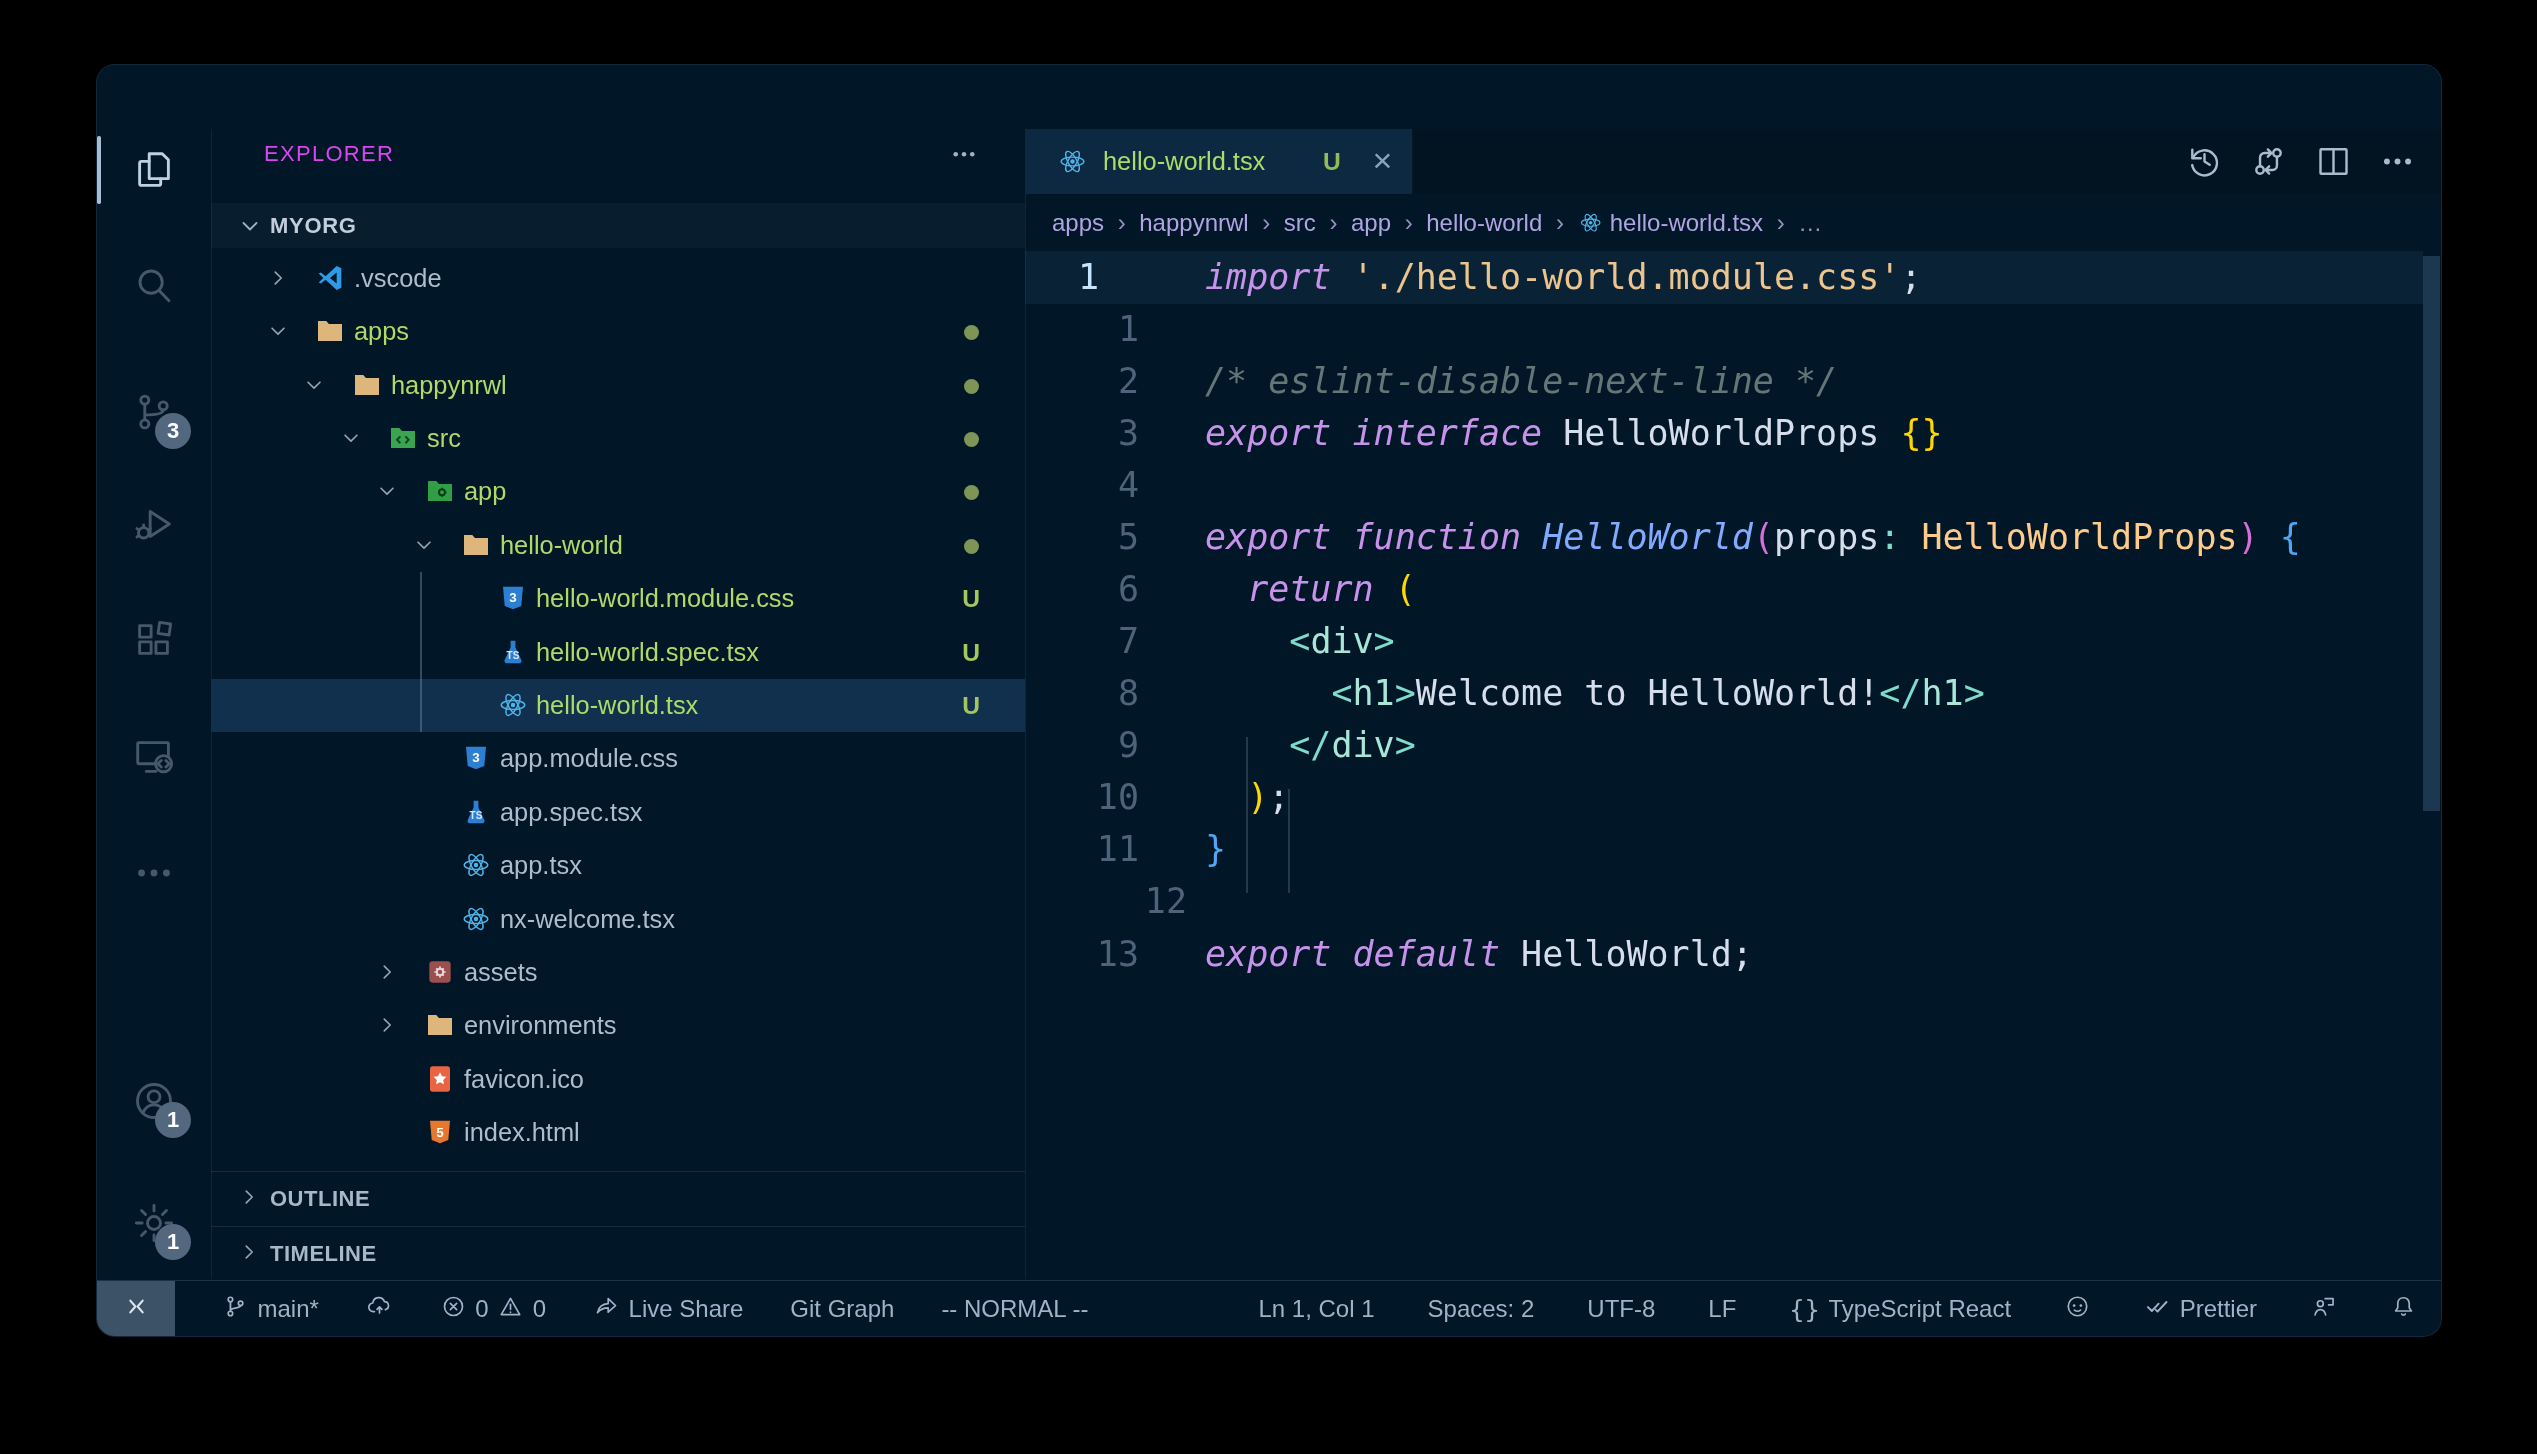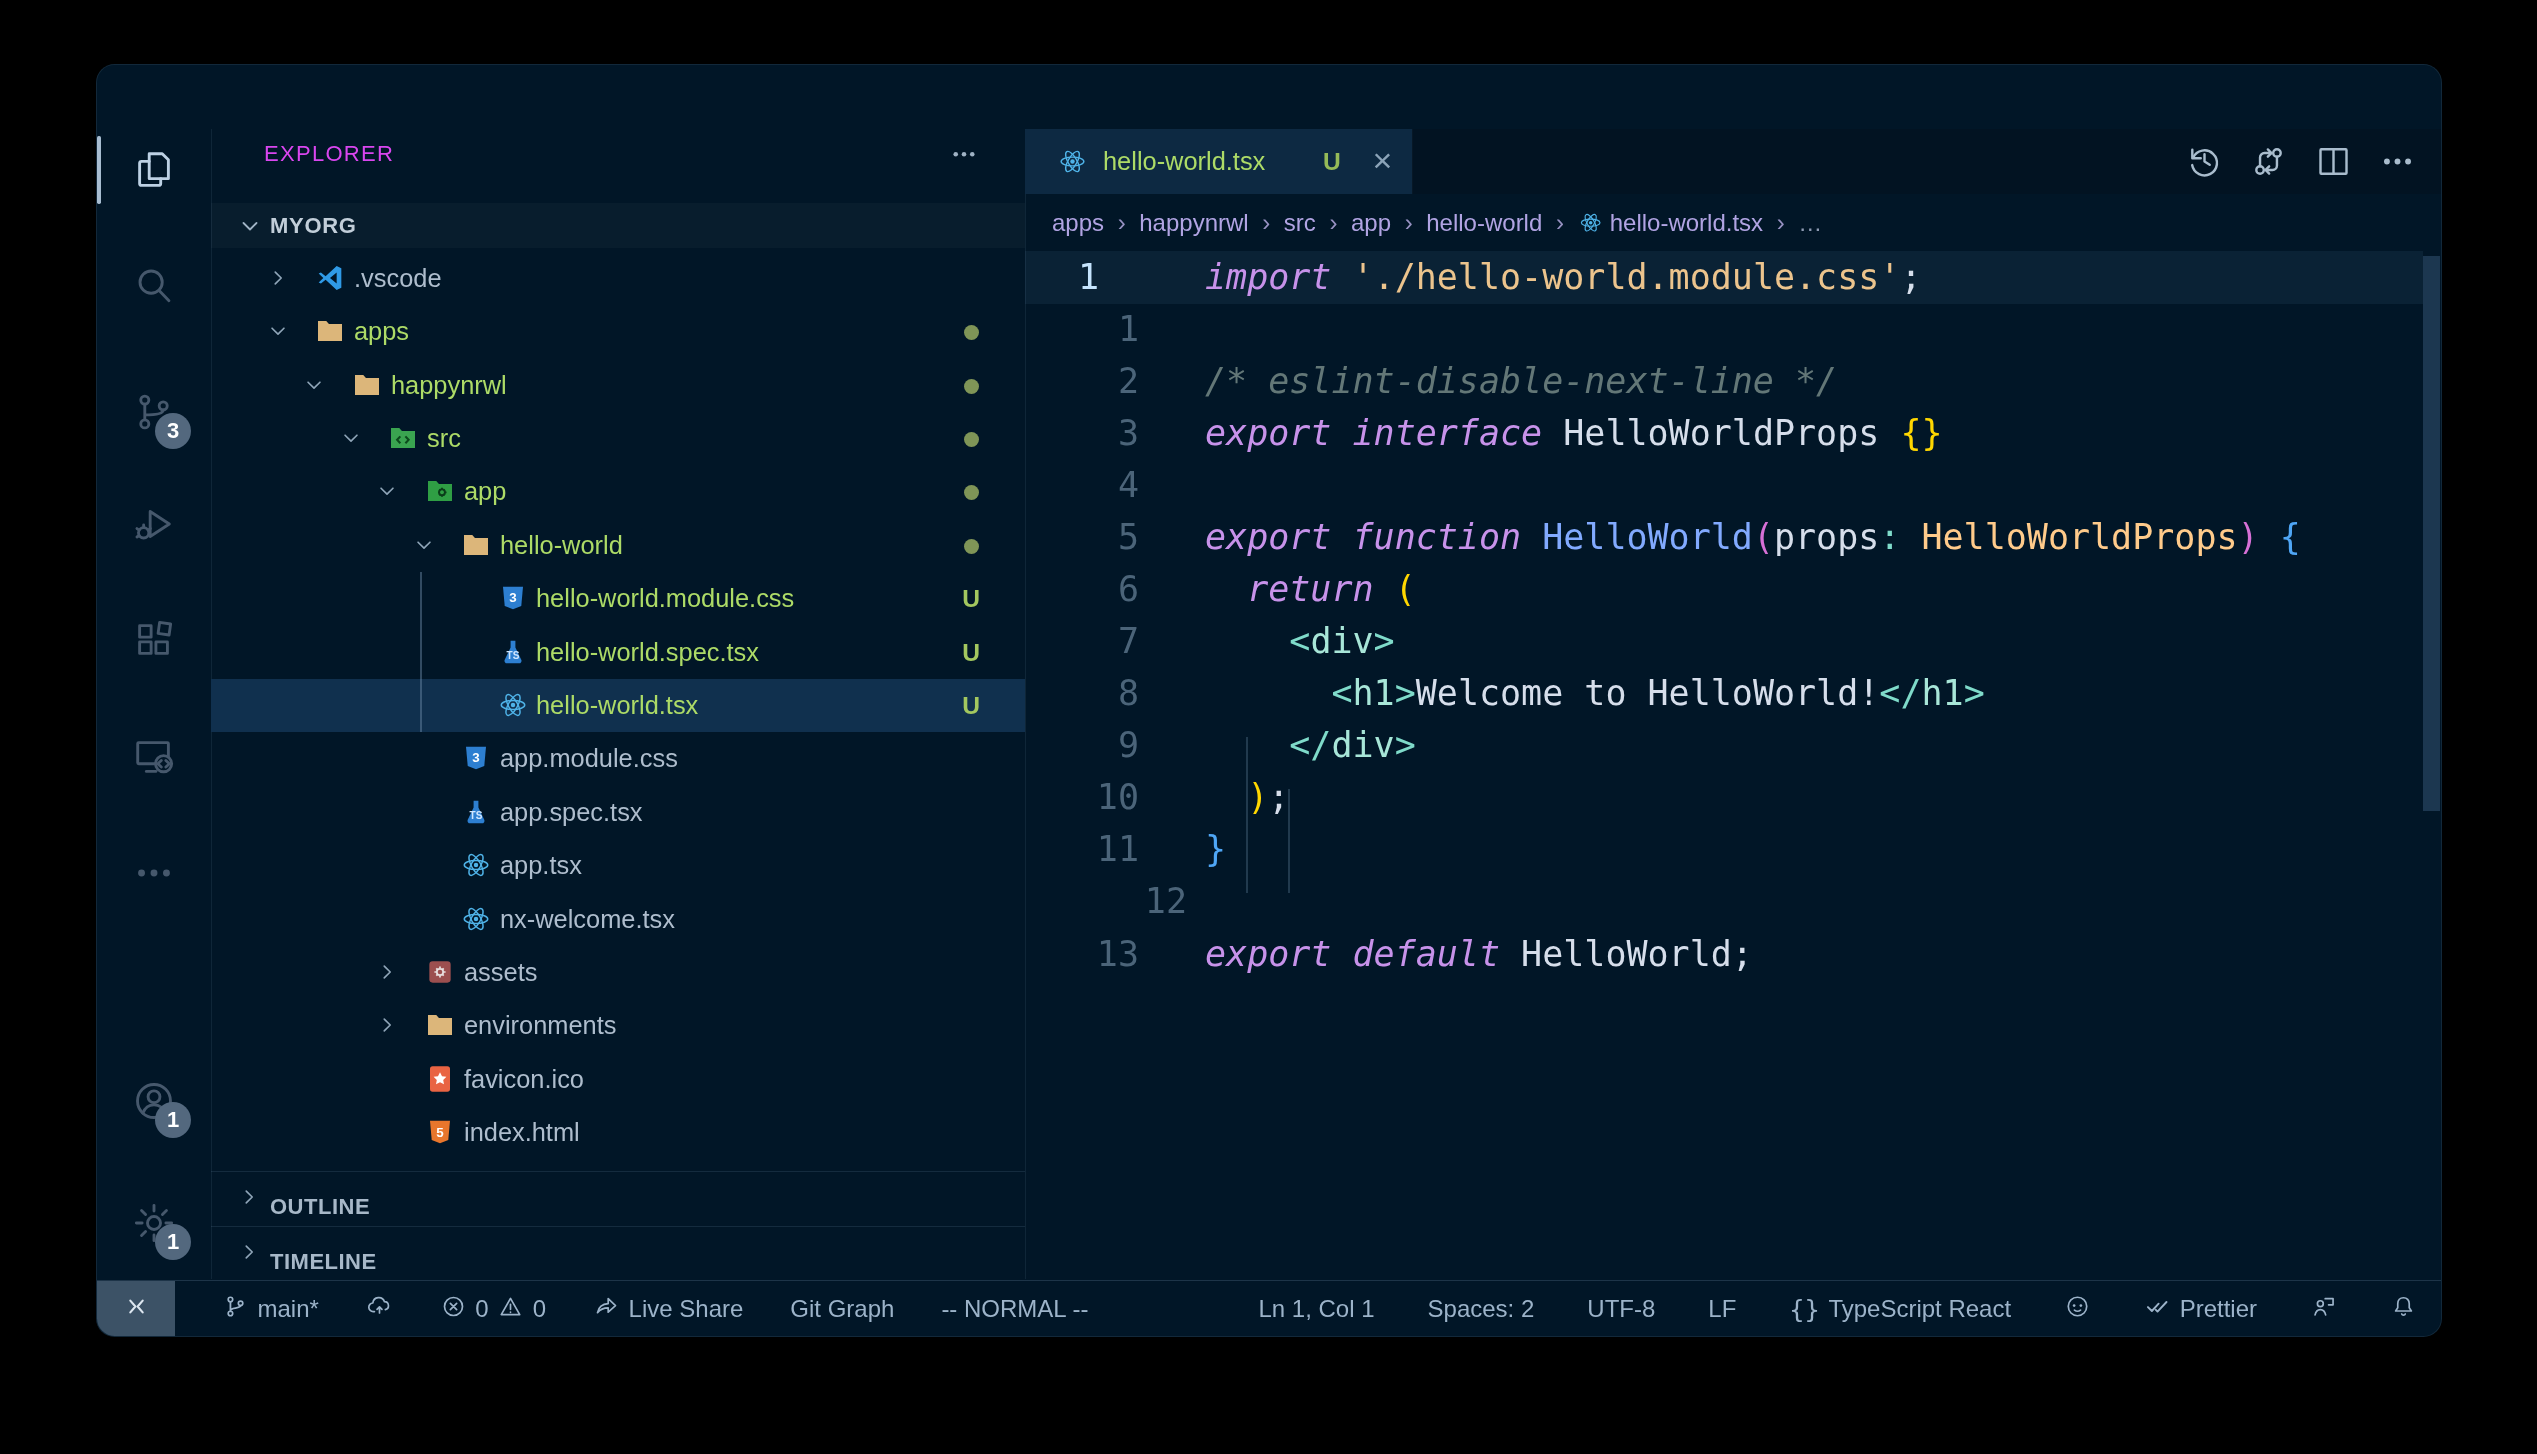--- a/index.html
+++ b/index.html
@@ -40,21 +40,21 @@
   .tr-icon{position:absolute;top:10.2px;width:32px;height:32px;}
   .tr-icon svg{width:32px;height:32px;}
   .tr-label{position:absolute;top:0;height:53px;line-height:53px;font-size:25.4px;color:#aebdcd;}
   .tree-row.untracked .tr-label{color:#addb67;}
   .tr-dot{position:absolute;left:753px;top:19.5px;width:15.3px;height:15.3px;border-radius:50%;background:#7f9557;}
   .tr-badge{position:absolute;left:745px;top:0;width:30.5px;height:53px;line-height:53px;text-align:center;
             font-size:24.6px;font-weight:bold;color:#a3c75f;}
   .tree-guide{position:absolute;width:1.7px;background:rgba(110,140,170,.45);}
   .panel-row{position:absolute;left:0;width:814px;height:53px;border-top:0.8px solid rgba(110,140,170,.18);}
   .panel-row .tr-chev{left:27px;}
-  .panel-label{position:absolute;left:59px;top:8px;height:53px;line-height:53px;font-size:22px;font-weight:bold;
+  .panel-label{position:absolute;left:59px;top:0;height:53px;line-height:53px;font-size:22px;font-weight:bold;
                letter-spacing:0.5px;color:#a7b8c8;}
   
   .editor{position:absolute;left:928px;top:64px;width:1416px;height:1150px;}
   .tabbar{position:absolute;left:0;top:0;width:1416px;height:65px;background:#021322;}
   .tab{position:absolute;left:0;top:0;width:387px;height:65px;background:#0d2942;border-right:0.8px solid rgba(0,0,0,.4);}
   .tab-icon{position:absolute;left:32px;top:17px;width:31px;height:31px;}
   .tab-icon svg{width:31px;height:31px;}
   .tab-label{position:absolute;left:78px;top:0;height:65px;line-height:65px;font-size:25.4px;color:#addb67;}
   .tab-u{position:absolute;left:298px;top:0;height:65px;line-height:65px;font-size:24.6px;font-weight:bold;color:#95ba58;}
   .tab-close{position:absolute;left:339px;top:0;width:37px;height:65px;line-height:63px;text-align:center;
@@ -73,21 +73,21 @@
   .code-line{position:absolute;left:0;width:1416px;height:53px;line-height:53px;white-space:pre;}
   .ln{position:absolute;left:0;top:0;width:114px;text-align:right;color:#4b6479;}
   .ln.cur{left:53px;width:auto;text-align:left;color:#c5e4fd;}
   .code-text{position:absolute;left:180px;top:0;}
   .indent-guide{position:absolute;width:1.7px;background:rgba(95,126,151,.35);}
   .tk-kw{color:#c792ea;font-style:italic}
   .tk-str{color:#ecc48d}
   .tk-pl{color:#d6deeb}
   .tk-cm{color:#637777;font-style:italic}
   .tk-gold{color:#ffd700}
-  .tk-fn{color:#82aaff;}
+  .tk-fn{color:#82aaff;font-style:italic}
   .tk-par{color:#d670d6}
   .tk-blu{color:#4fa6f5}
   .tk-teal{color:#7fdbca}
   .tk-typ{color:#ffcb8b}
   .tk-tagb{color:#7fdbca}
   .tk-tag{color:#a8e6d8}
   .scrollbar{position:absolute;left:1398px;top:127px;width:17px;height:555px;background:rgba(100,142,185,.28);}
   
   .statusbar{position:absolute;left:0;top:1215px;width:2344px;height:56px;border-top:0.8px solid rgba(130,160,190,.22);
              color:#9cb3c9;font-size:24px;}

